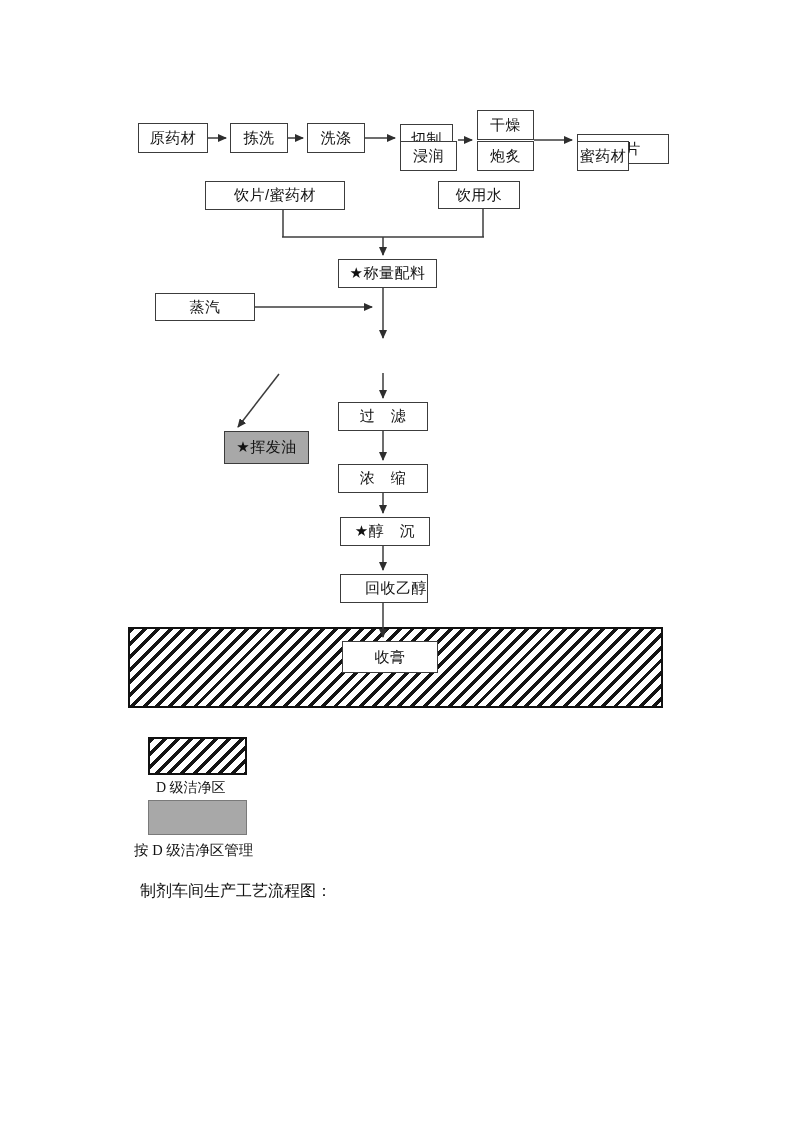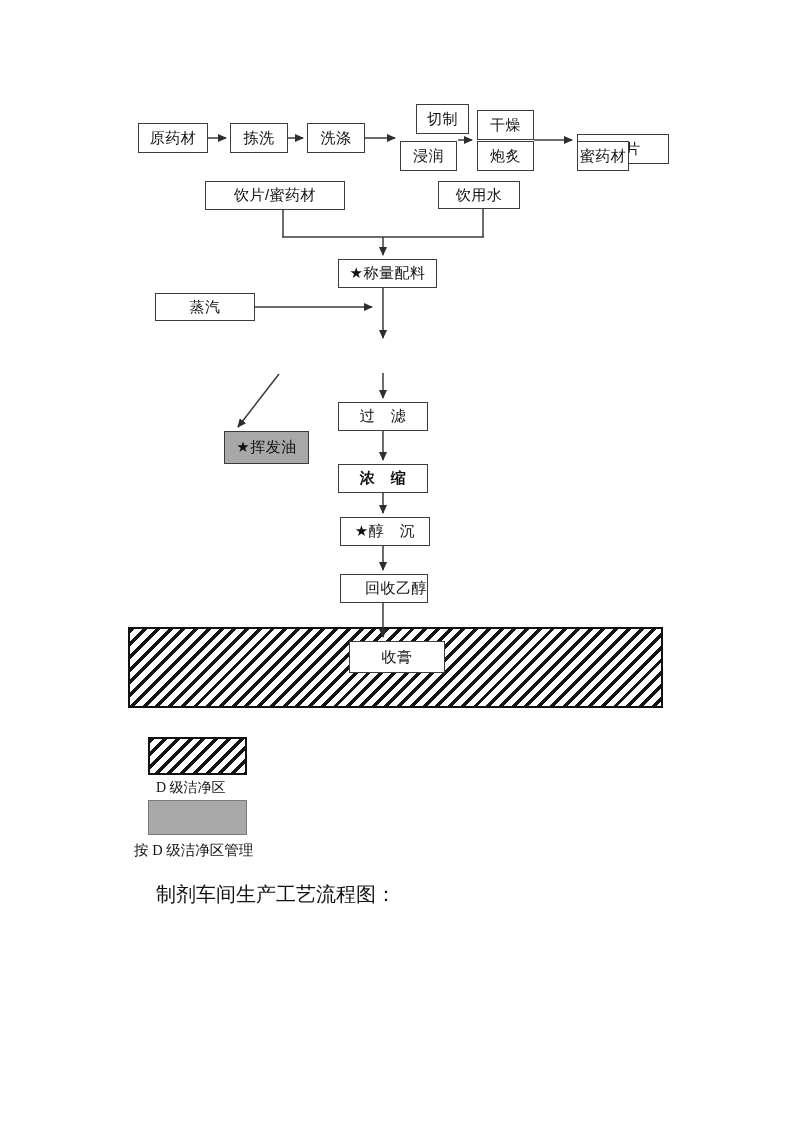--- a/index.html
+++ b/index.html
@@ -107,21 +107,21 @@
 
   <div class="node" style="left:138px;top:123px;width:70px;height:30px;">
     <span>原药材</span>
   </div>
   <div class="node" style="left:230px;top:123px;width:58px;height:30px;">
     <span>拣洗</span>
   </div>
   <div class="node" style="left:307px;top:123px;width:58px;height:30px;">
     <span>洗涤</span>
   </div>
-  <div class="node" style="left:400px;top:104px;width:53px;height:30px;margin-left:16px;">
+  <div class="node" style="left:400px;top:124px;width:53px;height:30px;">
     <span>切制</span>
   </div>
   <div class="node" style="left:400px;top:141px;width:57px;height:30px;">
     <span>浸润</span>
   </div>
   <div class="node" style="left:477px;top:110px;width:57px;height:30px;">
     <span>干燥</span>
   </div>
   <div class="node" style="left:477px;top:141px;width:57px;height:30px;">
     <span>炮炙</span>
@@ -147,35 +147,35 @@
     <span>蒸汽</span>
   </div>
 
 
   <div class="node" style="left:338px;top:402px;width:90px;height:29px;">
     <span>过　滤</span>
   </div>
   <div class="node gray" style="left:180px;top:431px;width:85px;height:33px;">
     <span>★挥发油</span>
   </div>
-  <div class="node" style="left:338px;top:464px;width:90px;height:29px;font-weight:bold;">
+  <div class="node" style="left:338px;top:464px;width:90px;height:29px;">
     <span>浓　缩</span>
   </div>
   <div class="node" style="left:340px;top:517px;width:90px;height:29px;">
     <span>★醇　沉</span>
   </div>
   <div class="node" style="left:340px;top:574px;width:88px;height:29px;justify-content:flex-end;">
     <span>回收乙醇</span>
   </div>
 
   <div class="band" style="left:128px;top:627px;width:535px;height:81px;"></div>
-  <div class="node" style="left:349px;top:641px;width:96px;height:32px;">
+  <div class="node" style="left:342px;top:641px;width:96px;height:32px;">
     <span>收膏</span>
   </div>
 
   <div class="swatch-hatch" style="left:148px;top:737px;width:99px;height:38px;"></div>
   <div class="doc-text" style="left:156px;top:779px;font-size:14px;">D 级洁净区</div>
   <div class="swatch-gray" style="left:148px;top:800px;width:99px;height:35px;"></div>
   <div class="doc-text" style="left:134px;top:841px;font-size:14.5px;">按 D 级洁净区管理</div>
 
-  <div class="doc-text" style="left:156px;top:881px;font-size:20px;">制剂车间生产工艺流程图：</div>
+  <div class="doc-text" style="left:140px;top:881px;font-size:16px;">制剂车间生产工艺流程图：</div>
 
 </div>
 
 </body></html>

